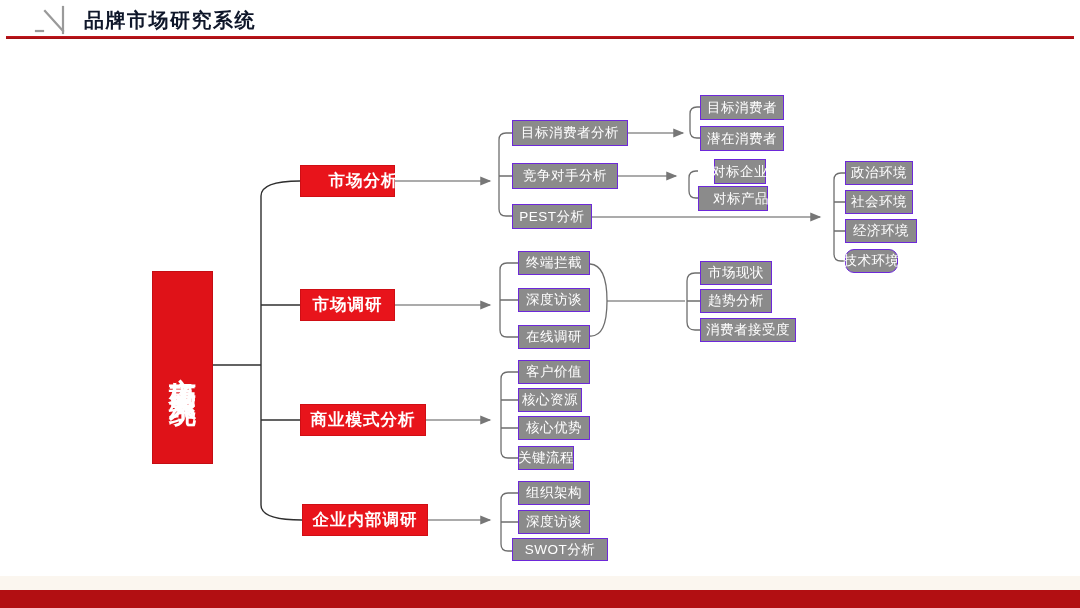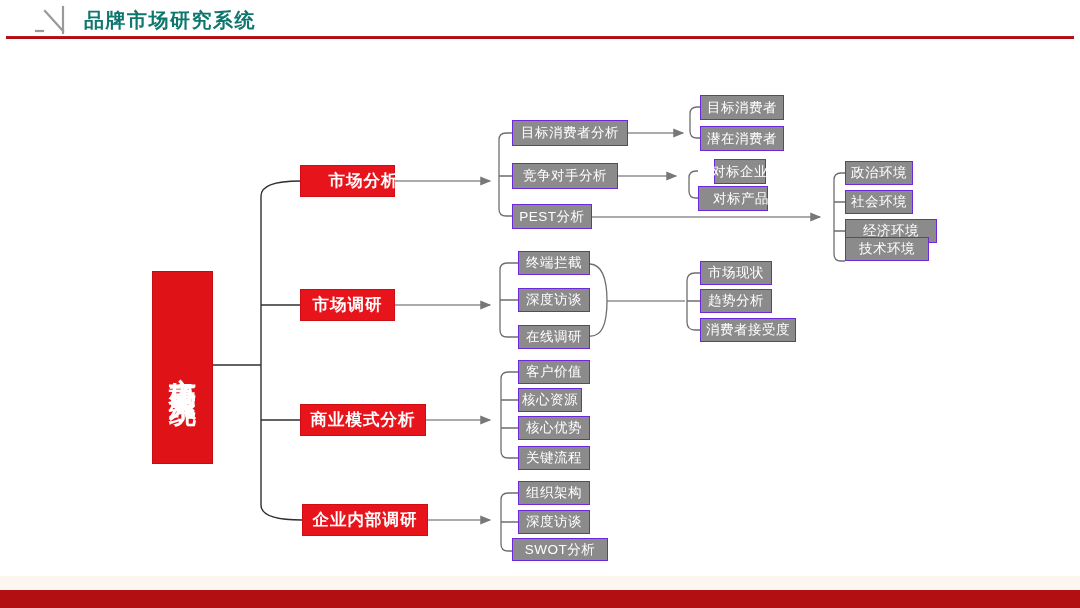--- a/index.html
+++ b/index.html
@@ -4,21 +4,21 @@
 <style>
   html,body{margin:0;padding:0;}
   body{
     width:1080px;height:608px;position:relative;overflow:hidden;
     background:#ffffff;
     font-family:"Liberation Sans","DejaVu Sans",sans-serif;
   }
   
   .slide-title{
     position:absolute;left:84px;top:7px;
-    font-size:20px;font-weight:bold;color:#0f766e;letter-spacing:1.5px;
+    font-size:20px;font-weight:bold;color:#0f172a;letter-spacing:1.5px;
   }
   .header-line{
     position:absolute;left:6px;right:6px;top:36px;height:3px;
     background:linear-gradient(#c5161c,#9d0d12);
   }
   
   .footer-cream{
     position:absolute;left:0;right:0;top:576px;height:14px;background:#fbf6ef;
   }
   .footer-bar{
@@ -106,34 +106,34 @@
 <div class="node gray-node" style="left:512px;top:163px;width:106px;height:26px;text-align:right;">竞争对手分析</div>
 <div class="node gray-node" style="left:512px;top:204px;width:80px;height:25px;">PEST分析</div>
 
 <div class="node gray-node" style="left:700px;top:95px;width:84px;height:25px;">目标消费者</div>
 <div class="node gray-node" style="left:700px;top:126px;width:84px;height:25px;">潜在消费者</div>
 <div class="node gray-node" style="left:714px;top:159px;width:52px;height:25px;">对标企业</div>
 <div class="node gray-node" style="left:698px;top:186px;width:70px;height:25px;padding-left:16px;">对标产品</div>
 
 <div class="node gray-node" style="left:845px;top:161px;width:68px;height:24px;">政治环境</div>
 <div class="node gray-node" style="left:845px;top:190px;width:68px;height:24px;">社会环境</div>
-<div class="node gray-node" style="left:845px;top:219px;width:92px;height:24px;">经济环境</div>
-<div class="node gray-node" style="left:845px;top:237px;width:84px;height:24px;">技术环境</div>
+<div class="node gray-node" style="left:845px;top:219px;width:72px;height:24px;">经济环境</div>
+<div class="node gray-node" style="left:845px;top:249px;width:53px;height:24px;border-radius:9px;">技术环境</div>
 
 <div class="node gray-node" style="left:518px;top:251px;width:72px;height:24px;">终端拦截</div>
 <div class="node gray-node" style="left:518px;top:288px;width:72px;height:24px;">深度访谈</div>
 <div class="node gray-node" style="left:518px;top:325px;width:72px;height:24px;">在线调研</div>
 
 <div class="node gray-node" style="left:700px;top:261px;width:72px;height:24px;">市场现状</div>
 <div class="node gray-node" style="left:700px;top:289px;width:72px;height:24px;">趋势分析</div>
 <div class="node gray-node" style="left:700px;top:318px;width:96px;height:24px;">消费者接受度</div>
 
 <div class="node gray-node" style="left:518px;top:360px;width:72px;height:24px;">客户价值</div>
 <div class="node gray-node" style="left:518px;top:388px;width:64px;height:24px;">核心资源</div>
 <div class="node gray-node" style="left:518px;top:416px;width:72px;height:24px;">核心优势</div>
-<div class="node gray-node" style="left:518px;top:446px;width:72px;height:24px;">关键流程</div>
+<div class="node gray-node" style="left:518px;top:446px;width:56px;height:24px;">关键流程</div>
 
 <div class="node gray-node" style="left:518px;top:481px;width:72px;height:24px;">组织架构</div>
 <div class="node gray-node" style="left:518px;top:510px;width:72px;height:24px;">深度访谈</div>
 <div class="node gray-node" style="left:512px;top:538px;width:96px;height:23px;">SWOT分析</div>
 
 <div class="footer-cream"></div>
 <div class="footer-bar"></div>
 
 </body></html>

